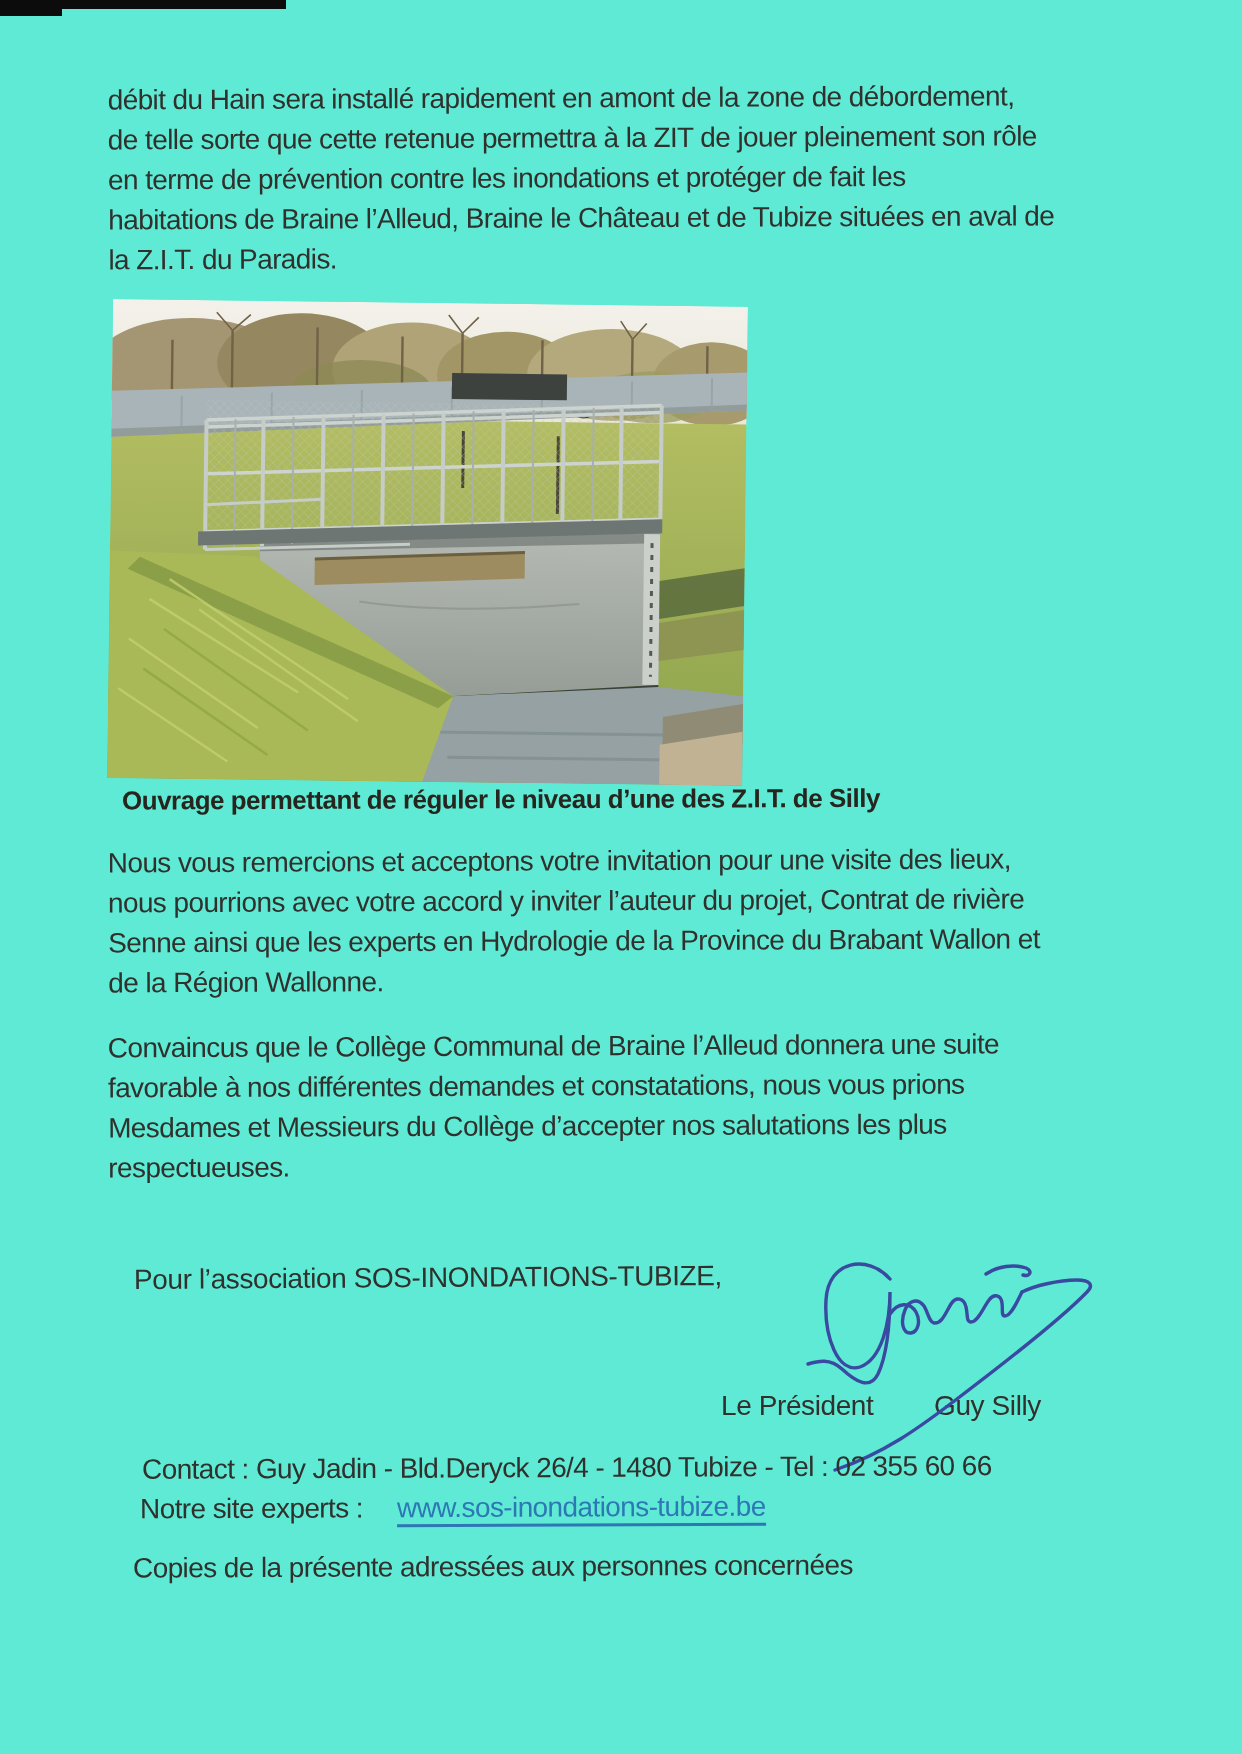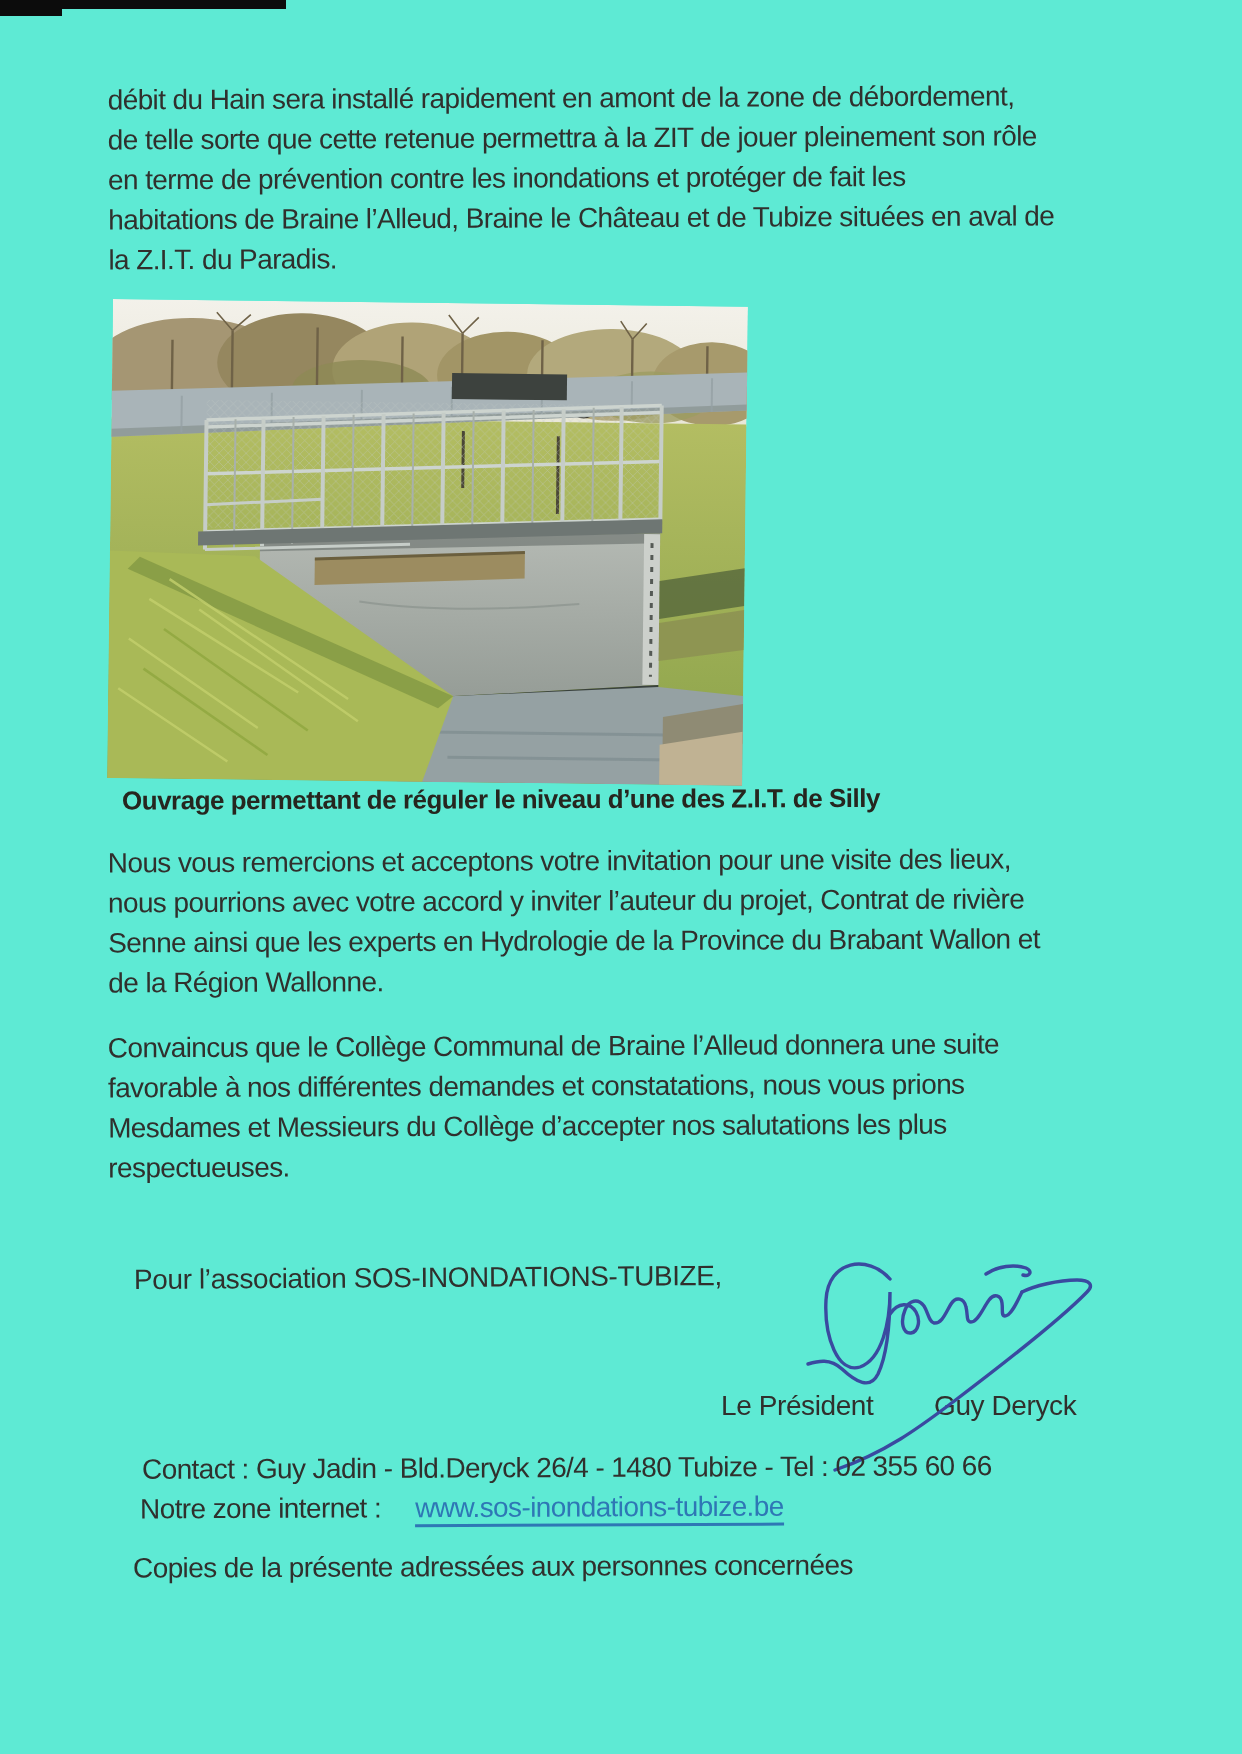--- a/index.html
+++ b/index.html
@@ -174,33 +174,33 @@
 de la Région Wallonne.</div>
   <div class="para p3">Convaincus que le Collège Communal de Braine l’Alleud donnera une suite
 favorable à nos différentes demandes et constatations, nous vous prions
 Mesdames et Messieurs du Collège d’accepter nos salutations les plus
 respectueuses.</div>
 
   <div class="association">Pour l’association SOS-INONDATIONS-TUBIZE,</div>
 
   <div class="sig-line">
     <span class="sig-title">Le Président</span>
-    <span class="sig-name">Guy Deryck</span>
+    <span class="sig-name">Guy Silly</span>
   </div>
 
   <svg class="signature-svg" viewBox="0 0 320 230">
     <g id="sig-ink" fill="none" stroke="#3a4aa0" stroke-width="3.4" stroke-linecap="round">
       <path d="M 100 27 C 78 2 38 8 36 48 C 34 85 48 122 70 115 C 92 107 100 70 100 40 C 100 75 96 105 88 122 C 80 138 66 130 52 117 C 40 106 28 109 18 112"></path>
       <path d="M 100 62 C 108 50 120 50 126 60 C 131 69 128 80 121 81 C 113 82 110 70 115 58 C 119 48 128 46 134 54 C 138 60 139 70 144 71 C 152 72 156 60 161 52 C 166 44 174 46 176 55 C 178 63 176 70 181 70 C 188 70 193 56 199 48 C 204 41 211 43 212 51 C 213 58 211 64 215 64 C 221 64 227 50 232 40"></path>
       <path d="M 196 22 C 208 14 224 12 236 16 C 243 19 240 25 233 23"></path>
       <path d="M 232 40 C 244 34 268 28 287 28 C 300 28 304 33 297 40 C 270 68 200 122 163 150 C 135 171 98 200 45 218"></path>
     </g>
   </svg>
 
   <div class="footer-line contact">Contact : Guy Jadin - Bld.Deryck 26/4 - 1480 Tubize - Tel : 02 355 60 66</div>
 
   <div class="footer-line site">
-    <span>Notre zone internet :</span><a class="url" href="#" style="color: rgb(46, 119, 181); border-bottom-color: rgb(46, 119, 181);">www.sos-inondations-tubize.be</a>
+    <span>Notre site experts :</span><a class="url" href="#" style="color: rgb(46, 119, 181); border-bottom-color: rgb(46, 119, 181);">www.sos-inondations-tubize.be</a>
   </div>
 
   <div class="footer-line copies">Copies de la présente adressées aux personnes concernées</div>
 
 </div>
 
 </body></html>

